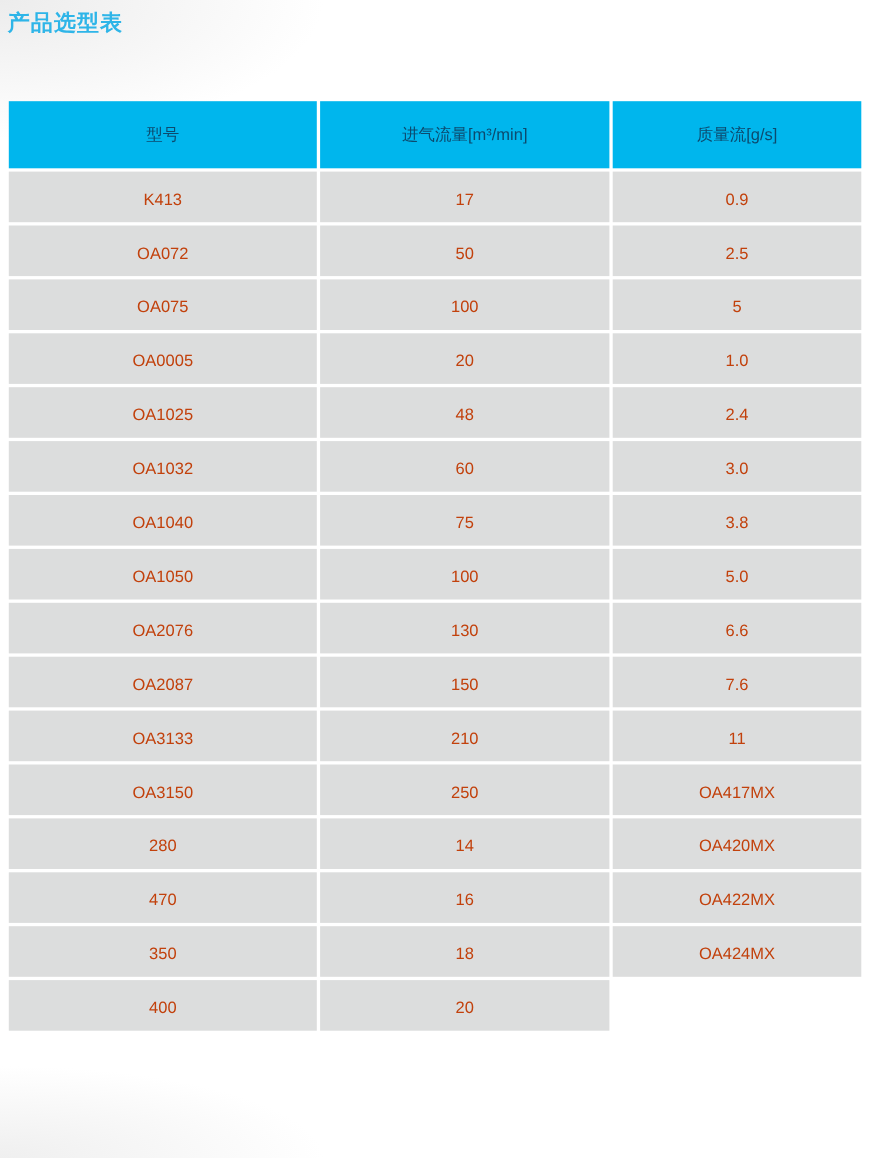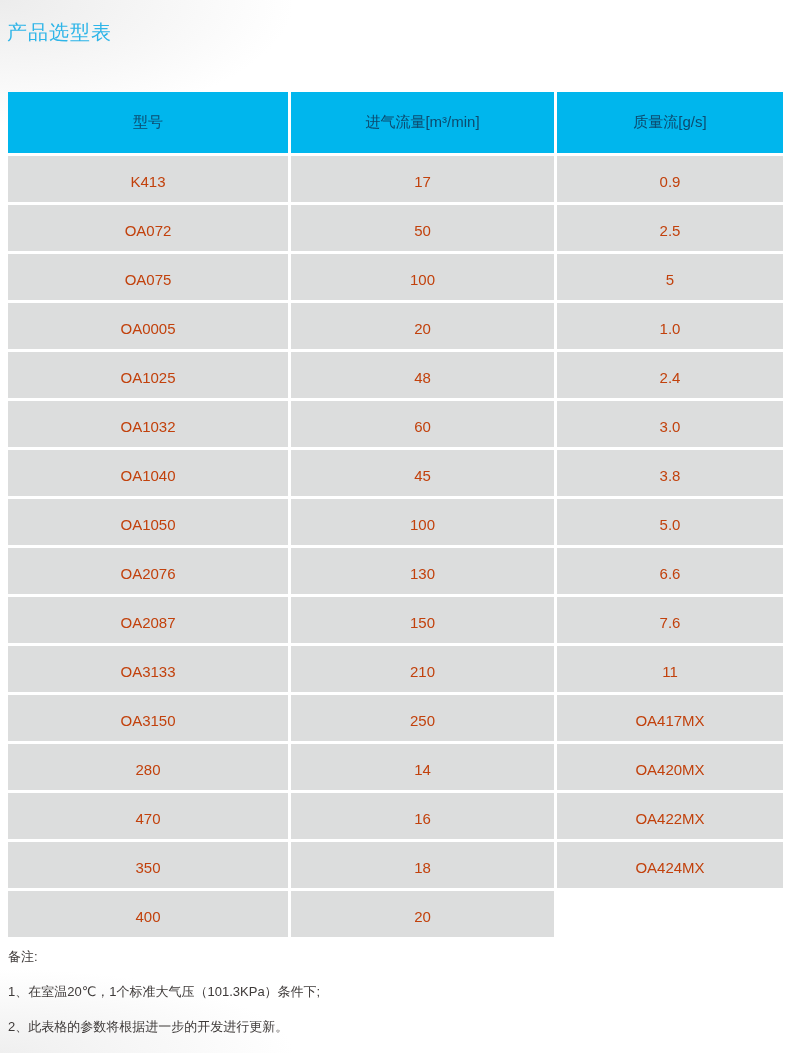--- a/index.html
+++ b/index.html
@@ -9,22 +9,22 @@
     background:
       radial-gradient(ellipse 420px 180px at 0% 0%, #ececec 0%, rgba(255,255,255,0) 70%),
       radial-gradient(ellipse 420px 120px at 0% 100%, #efefef 0%, rgba(255,255,255,0) 70%),
       #ffffff;
     overflow: hidden;
   }
   .page { position: relative; width: 794px; height: 1053px; }
 
   .page-title {
     position: absolute; left: 7px; top: 7px;
-    font-size: 20px; font-weight: normal;
-    color: #2eb5e8; letter-spacing: 1px; margin-top: 12px;
+    font-size: 20px; font-weight: bold;
+    color: #2eb5e8; letter-spacing: 1px;
   }
 
   .product-table {
     position: absolute; left: 8px; top: 92px;
     width: 775px;
     display: grid;
     grid-template-columns: 280px 263px 226px;
     grid-template-rows: 61px;
     grid-auto-rows: 46px;
     gap: 3px;
@@ -68,21 +68,21 @@
       <div class="cell">OA0005</div>
       <div class="cell">20</div>
       <div class="cell">1.0</div>
       <div class="cell">OA1025</div>
       <div class="cell">48</div>
       <div class="cell">2.4</div>
       <div class="cell">OA1032</div>
       <div class="cell">60</div>
       <div class="cell">3.0</div>
       <div class="cell">OA1040</div>
-      <div class="cell">45</div>
+      <div class="cell">75</div>
       <div class="cell">3.8</div>
       <div class="cell">OA1050</div>
       <div class="cell">100</div>
       <div class="cell">5.0</div>
       <div class="cell">OA2076</div>
       <div class="cell">130</div>
       <div class="cell">6.6</div>
       <div class="cell">OA2087</div>
       <div class="cell">150</div>
       <div class="cell">7.6</div>
@@ -98,19 +98,14 @@
       <div class="cell">470</div>
       <div class="cell">16</div>
       <div class="cell">OA422MX</div>
       <div class="cell">350</div>
       <div class="cell">18</div>
       <div class="cell">OA424MX</div>
       <div class="cell">400</div>
       <div class="cell">20</div>
     </div>
 
-  <div class="notes">
-    <div class="notes-heading">备注:</div>
-    <div class="note-line">1、在室温20℃，1个标准大气压（101.3KPa）条件下;</div>
-    <div class="note-line">2、此表格的参数将根据进一步的开发进行更新。</div>
-  </div>
 
 </div>
 
 </body></html>

